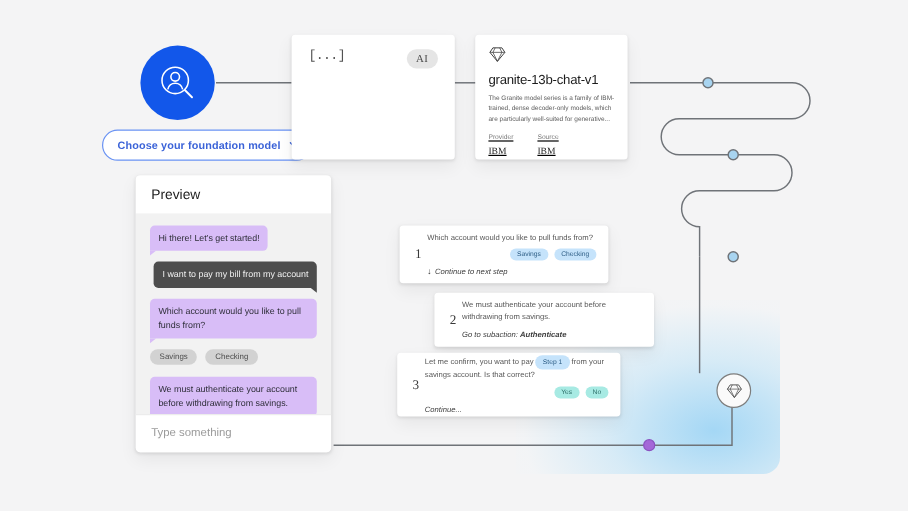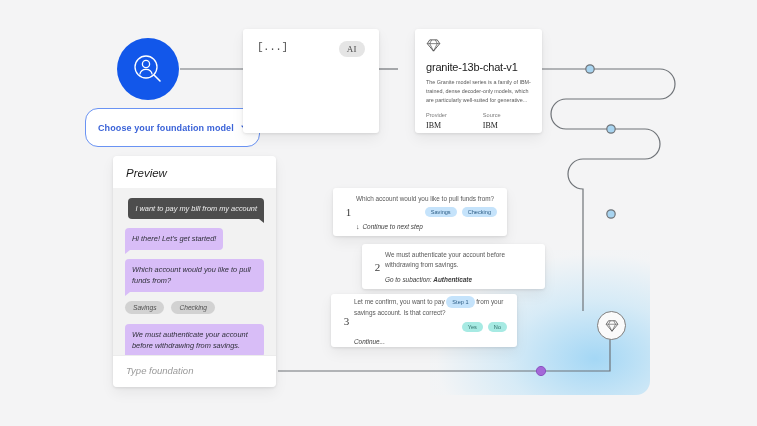--- a/index.html
+++ b/index.html
@@ -57,21 +57,21 @@
     display: flex;
     align-items: center;
     justify-content: center;
   }
 
   
   .dropdown {
     position: absolute;
     left: 85px;
     top: 108px;
-    height: 39px;
+    height: 26px;
     padding: 0 9px 0 12px;
     box-sizing: border-box;
     display: flex;
     align-items: center;
     gap: 7px;
     border: 1px solid #6a93f3;
     border-radius: 13px;
     background: #ffffff;
     color: #3b63d8;
     font-size: 9px;
@@ -120,21 +120,21 @@
   }
   #prompt-card .ptext {
     margin-top: 13px;
     font-size: 10.5px;
     line-height: 1.5;
     color: #2b2b2b;
   }
 
   
   #model-card {
-    left: 415px;
+    left: 396px;
     top: 29px;
     width: 127px;
     height: 104px;
     padding: 9px 11px;
     box-sizing: border-box;
   }
   .gem-sm { display:block; }
   #model-card .mtitle {
     margin-top: 8px;
     font-size: 11px;
@@ -143,21 +143,22 @@
   }
   #model-card .mdesc {
     margin-top: 5px;
     font-size: 5.4px;
     line-height: 1.62;
     color: #5b5b5b;
   }
   #model-card .meta {
     margin-top: 8px;
     display: flex;
-    gap: 36px;
+    gap: 20px;
+    text-decoration: underline;
   }
   #model-card .meta .lab {
     font-size: 5.6px;
     color: #7b7b7b;
     margin-bottom: 3px;
   }
   #model-card .meta .val {
     font-size: 8px;
     color: #1c1c1c;
     font-family: "Liberation Serif", serif;
@@ -175,29 +176,28 @@
     display: block;
     margin-top: 4px;
     margin-left: 25px;
     font-style: italic;
     color: #5e5e5e;
   }
 
   
   #preview {
     left: 113px;
-    top: 156px;
+    top: 146px;
     width: 163px;
     height: 231px;
     border-radius: 4px;
     overflow: hidden;
     display: flex;
     flex-direction: column;
     background: #f2f2f2;
-    font-style: italic;
   }
   #preview .phead {
     background: #fff;
     padding: 11px 13px 9px;
     font-size: 11.5px;
     color: #1c1c1c;
   }
   #preview .pbody {
     flex: 1;
     padding: 10px 12px 4px;
@@ -392,30 +392,30 @@
         <div class="lab">Source</div>
         <div class="val">IBM</div>
       </div>
     </div>
   </div>
 
 
   <div class="card" id="preview">
     <div class="phead">Preview</div>
     <div class="pbody">
+      <div class="bubble bot">Hi there! Let's get started!</div>
       <div class="bubble user">I want to pay my bill from my account</div>
-      <div class="bubble bot">Hi there! Let's get started!</div>
       <div class="bubble bot">Which account would you like to pull funds from?</div>
       <div class="chiprow">
         <span class="chip-gray">Savings</span>
         <span class="chip-gray">Checking</span>
       </div>
       <div class="bubble bot">We must authenticate your account before withdrawing from savings.</div>
     </div>
-    <div class="pfoot">Type foundation</div>
+    <div class="pfoot">Type something</div>
   </div>
 
   <div class="card step" id="step1">
     <div class="num">1</div>
     <div class="body">
       <div class="line">Which account would you like to pull funds from?</div>
       <div class="chiprow-r">
         <span class="chip-blue">Savings</span>
         <span class="chip-blue">Checking</span>
       </div>

